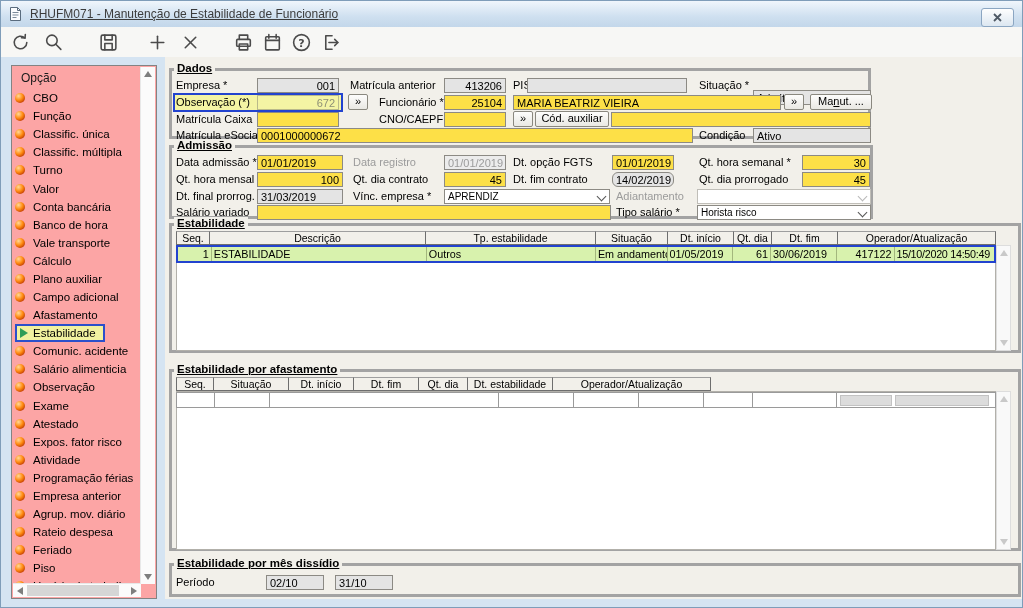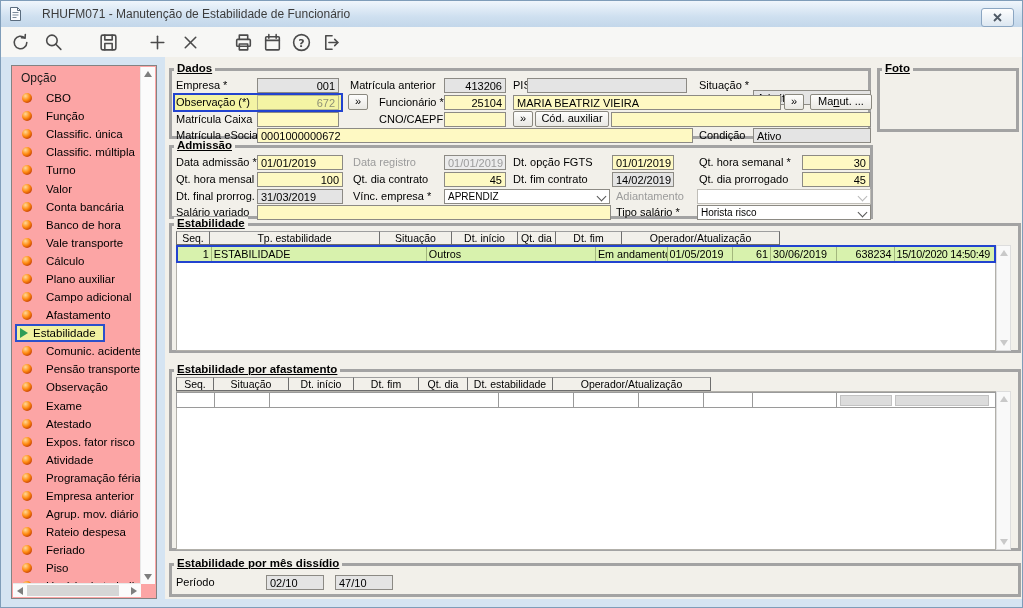--- a/index.html
+++ b/index.html
@@ -1,45 +1,45 @@
 <!DOCTYPE html>
 <html><head>
 <meta charset="utf-8">
 <style>
   html,body{margin:0;padding:0;background:#9aa7b4;font-family:"Liberation Sans",sans-serif;}
   #window{position:relative;width:1023px;height:608px;background:#d5e4f2;border:1px solid #7f9db9;box-sizing:border-box;overflow:hidden;}
   
   #titlebar{position:absolute;left:0;top:0;width:100%;height:26px;background:linear-gradient(#f0f6fc,#cfe0f0 60%,#c3d7ea);border-bottom:1px solid #a9c0d8;display:flex;align-items:center;}
-  #title-text{font-size:12px;color:#3c3c3c;margin-left:19px;white-space:nowrap;}
+  #title-text{font-size:12px;color:#3c3c3c;margin-left:7px;white-space:nowrap;text-decoration:underline;}
   #close-btn{position:absolute;right:8px;top:7px;width:31px;height:17px;border:1px solid #8ba6c2;border-radius:3px;background:linear-gradient(#fefefe,#dce7f1);display:flex;align-items:center;justify-content:center;}
   
   #toolbar{position:absolute;left:0;top:26px;width:100%;height:30px;background:#f7f7f5;display:flex;align-items:center;}
   .ticon{width:22px;height:22px;display:flex;align-items:center;justify-content:center;}
   
   #listbox{position:absolute;left:10px;top:64px;width:146px;height:534px;background:#fca5a5;border:1px solid #838383;box-sizing:border-box;}
   #list-header{position:absolute;left:9px;top:5px;font-size:12px;color:#1a1a1a;}
   #list-items{position:absolute;left:1px;top:23px;right:15px;bottom:14px;overflow:hidden;}
-  .item{height:18.1px;display:flex;align-items:center;padding-left:9px;gap:14px;font-size:11.5px;color:#000;white-space:nowrap;}
+  .item{height:18.1px;display:flex;align-items:center;padding-left:2px;gap:8px;font-size:11.5px;color:#000;white-space:nowrap;}
   .ball{width:10px;height:10px;border-radius:50%;background:radial-gradient(circle at 35% 30%,#ffd898,#ff8a10 45%,#b83200 85%);flex:0 0 auto;}
   .item.sel{border:2px solid #2b50cb;background:#f2f2a0;height:18px;width:max-content;padding:0 7px 0 3px;gap:5px;box-sizing:border-box;margin-left:2px;}
   .tri-sel{width:0;height:0;border-top:5px solid transparent;border-bottom:5px solid transparent;border-left:8px solid #2f9e57;flex:0 0 auto;}
   .vsb-list{position:absolute;top:1px;right:1px;width:14px;bottom:14px;background:#fbfbfb;border-left:1px solid #e8e8e8;}
   .hsb-list{position:absolute;left:1px;bottom:1px;right:15px;height:13px;background:#fbfbfb;border-top:1px solid #e8e8e8;}
   .tri-up{width:0;height:0;border-left:4px solid transparent;border-right:4px solid transparent;border-bottom:6px solid #7e7e7e;position:absolute;left:3px;top:4px;}
   .tri-down{width:0;height:0;border-left:4px solid transparent;border-right:4px solid transparent;border-top:6px solid #7e7e7e;position:absolute;left:3px;bottom:4px;}
   .tri-left{width:0;height:0;border-top:4px solid transparent;border-bottom:4px solid transparent;border-right:6px solid #7e7e7e;position:absolute;left:4px;top:3px;}
   .tri-right{width:0;height:0;border-top:4px solid transparent;border-bottom:4px solid transparent;border-left:6px solid #7e7e7e;position:absolute;right:4px;top:3px;}
   .hthumb{position:absolute;left:14px;top:1px;width:92px;height:11px;background:#d6d6d6;}
   
   #main{position:absolute;left:164px;top:56px;width:858px;height:542px;background:#f2f0ea;}
   .grp{position:absolute;border:3px solid #a3a3a3;box-sizing:border-box;}
   .gtitle{position:absolute;top:-9px;left:2px;font-size:11.5px;font-weight:bold;text-decoration:underline;background:#f2f0ea;padding:0 3px;line-height:13px;white-space:nowrap;color:#000;}
   .lbl{position:absolute;font-size:11px;line-height:15px;color:#000;white-space:nowrap;}
   .lbl.dis{color:#9b9b9b;}
-  .fld{position:absolute;height:15px;box-sizing:border-box;background:#fef9c3;border:1px solid #8c8a84;font-size:11px;line-height:12px;padding:1px 3px;white-space:nowrap;overflow:hidden;color:#000;}
+  .fld{position:absolute;height:15px;box-sizing:border-box;background:#fde047;border:1px solid #8c8a84;font-size:11px;line-height:12px;padding:1px 3px;white-space:nowrap;overflow:hidden;color:#000;}
   .fld.ro{background:#e4e4e4;}
   .fld.dis{background:#ececec;color:#9b9b9b;}
   .tr{text-align:right;}
   .btn{position:absolute;height:16px;box-sizing:border-box;background:linear-gradient(#fdfdfc,#e9e8e3);border:1px solid #8a887f;border-radius:2px;font-size:11px;line-height:13px;text-align:center;color:#000;white-space:nowrap;overflow:hidden;}
   .combo{position:absolute;height:15px;box-sizing:border-box;border:1px solid #8c8a84;background:#fff;font-size:10px;line-height:12px;padding:1px 16px 1px 3px;white-space:nowrap;overflow:hidden;}
   .car{position:absolute;right:4px;top:3px;width:6px;height:6px;border-right:1.4px solid #555;border-bottom:1.4px solid #555;transform:rotate(45deg);}
   .car.lite{border-color:#b8b8b8;}
   .hl{position:absolute;border:2px solid #2243cf;background:#f4f4a4;box-sizing:border-box;}
   
   .ghead{position:absolute;display:flex;height:14px;}
@@ -199,21 +199,21 @@
       <div class="item sel">
           <span class="tri-sel"></span>
           <span>Estabilidade</span>
         </div>
       <div class="item">
           <span class="ball"></span>
           <span>Comunic. acidente</span>
         </div>
       <div class="item">
           <span class="ball"></span>
-          <span>Pensão transporte</span>
+          <span>Salário alimenticia</span>
         </div>
       <div class="item">
           <span class="ball"></span>
           <span>Observação</span>
         </div>
       <div class="item">
           <span class="ball"></span>
           <span>Exame</span>
         </div>
       <div class="item">
@@ -299,79 +299,77 @@
       <div class="btn" style="left:341px;top:40px;width:20px;">»</div>
       <div class="btn" style="left:363px;top:40px;width:74px;">Cód. auxiliar</div>
       <div class="fld" style="left:439px;top:41px;width:260px;"></div>
 
       <span class="lbl" style="left:4px;top:57px;">Matrícula eSocial</span>
       <div class="fld" style="left:85px;top:57px;width:436px;">0001000000672</div>
       <span class="lbl" style="left:527px;top:57px;">Condição</span>
       <div class="fld ro" style="left:581px;top:57px;width:118px;">Ativo</div>
     </div>
 
-    <div class="grp" style="left:712px;top:11px;width:142px;height:64px;">
-      <span class="gtitle">Foto</span>
-    </div>
 
     <div class="grp" style="left:4px;top:88px;width:704px;height:74px;">
       <span class="gtitle">Admissão</span>
 
       <span class="lbl" style="left:4px;top:7px;">Data admissão *</span>
       <div class="fld" style="left:85px;top:7px;width:86px;">01/01/2019</div>
       <span class="lbl dis" style="left:181px;top:7px;">Data registro</span>
       <div class="fld dis" style="left:272px;top:7px;width:62px;">01/01/2019</div>
       <span class="lbl" style="left:341px;top:7px;">Dt. opção FGTS</span>
       <div class="fld" style="left:440px;top:7px;width:62px;">01/01/2019</div>
       <span class="lbl" style="left:527px;top:7px;">Qt. hora semanal *</span>
       <div class="fld tr" style="left:630px;top:7px;width:68px;">30</div>
 
       <span class="lbl" style="left:4px;top:24px;">Qt. hora mensal *</span>
       <div class="fld tr" style="left:85px;top:24px;width:86px;">100</div>
       <span class="lbl" style="left:181px;top:24px;">Qt. dia contrato</span>
       <div class="fld tr" style="left:272px;top:24px;width:62px;">45</div>
       <span class="lbl" style="left:341px;top:24px;">Dt. fim contrato</span>
-      <div class="fld ro" style="left:440px;top:24px;width:62px;">14/02/2019</div>
+      <div class="fld ro" style="left:440px;top:24px;width:62px;border-radius:6px;">14/02/2019</div>
       <span class="lbl" style="left:527px;top:24px;">Qt. dia prorrogado</span>
       <div class="fld tr" style="left:630px;top:24px;width:68px;">45</div>
 
       <span class="lbl" style="left:4px;top:41px;">Dt. final prorrog.</span>
       <div class="fld ro" style="left:85px;top:41px;width:86px;">31/03/2019</div>
       <span class="lbl" style="left:181px;top:41px;">Vínc. empresa *</span>
       <div class="combo" style="left:272px;top:41px;width:166px;"><span>APRENDIZ</span><span class="car"></span></div>
       <span class="lbl dis" style="left:444px;top:41px;">Adiantamento</span>
       <div class="combo" style="left:525px;top:41px;width:174px;border-color:#c0beb8;"><span></span><span class="car lite"></span></div>
 
       <span class="lbl" style="left:4px;top:57px;">Salário variado</span>
       <div class="fld" style="left:85px;top:57px;width:354px;"></div>
       <span class="lbl" style="left:444px;top:57px;">Tipo salário *</span>
       <div class="combo" style="left:525px;top:57px;width:174px;"><span>Horista risco</span><span class="car"></span></div>
     </div>
 
     <div class="grp" style="left:4px;top:166px;width:852px;height:130px;">
       <span class="gtitle">Estabilidade</span>
       <div class="ghead" style="left:4px;top:5px;width:820px;">
         <div class="hcell" style="width:34px;">Seq.</div>
+        <div class="hcell" style="width:216px;">Descrição</div>
         <div class="hcell" style="width:170px;">Tp. estabilidade</div>
         <div class="hcell" style="width:72px;">Situação</div>
         <div class="hcell" style="width:66px;">Dt. início</div>
         <div class="hcell" style="width:38px;">Qt. dia</div>
         <div class="hcell" style="width:66px;">Dt. fim</div>
         <div class="hcell" style="width:158px;">Operador/Atualização</div>
       </div>
       <div class="gbody" style="left:4px;top:19px;width:820px;height:106px;"></div>
       <div class="grow" style="left:4px;top:19px;width:820px;">
         <div class="gcell tr" style="width:34px;">1</div>
         <div class="gcell" style="width:216px;">ESTABILIDADE</div>
         <div class="gcell" style="width:170px;">Outros</div>
         <div class="gcell" style="width:72px;">Em andamento</div>
         <div class="gcell" style="width:66px;">01/05/2019</div>
         <div class="gcell tr" style="width:38px;">61</div>
         <div class="gcell" style="width:66px;">30/06/2019</div>
-        <div class="gcell tr" style="width:58px;">638234</div>
+        <div class="gcell tr" style="width:58px;">417122</div>
         <div class="gcell tight" style="width:100px;border-right:none;">15/10/2020 14:50:49</div>
       </div>
       <div class="vsb" style="left:824px;top:19px;height:106px;">
         <div class="tri-up"></div>
         <div class="tri-down"></div>
       </div>
     </div>
 
     <div class="grp" style="left:4px;top:312px;width:852px;height:182px;">
       <span class="gtitle">Estabilidade por afastamento</span>
@@ -402,17 +400,17 @@
       <div class="vsb" style="left:824px;top:19px;height:159px;">
         <div class="tri-up"></div>
         <div class="tri-down"></div>
       </div>
     </div>
 
     <div class="grp" style="left:4px;top:506px;width:852px;height:34px;">
       <span class="gtitle">Estabilidade por mês dissídio</span>
       <span class="lbl" style="left:4px;top:9px;">Período</span>
       <div class="fld ro" style="left:94px;top:9px;width:58px;">02/10</div>
-      <div class="fld ro" style="left:163px;top:9px;width:58px;">47/10</div>
+      <div class="fld ro" style="left:163px;top:9px;width:58px;">31/10</div>
     </div>
 
   </div>
 </div>
 
 </body></html>

